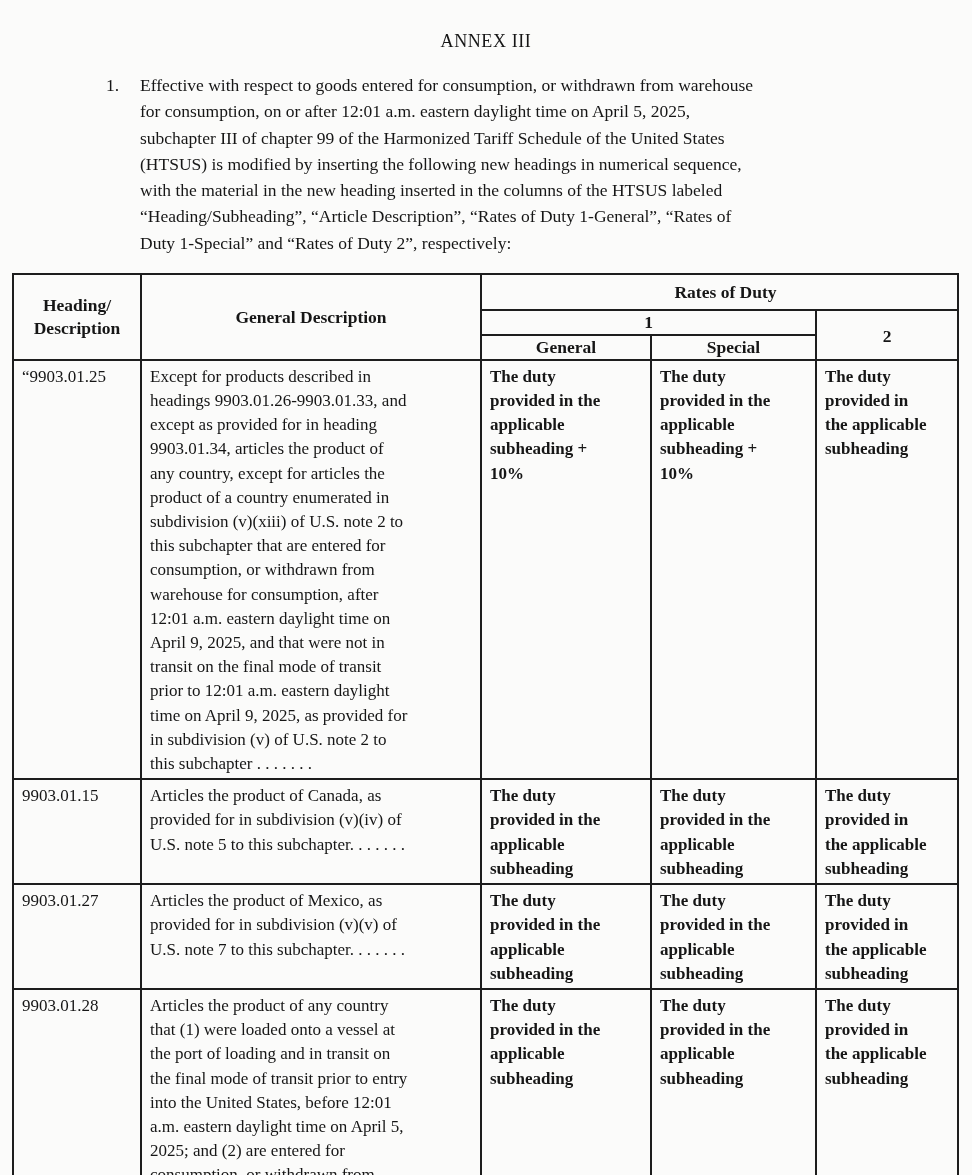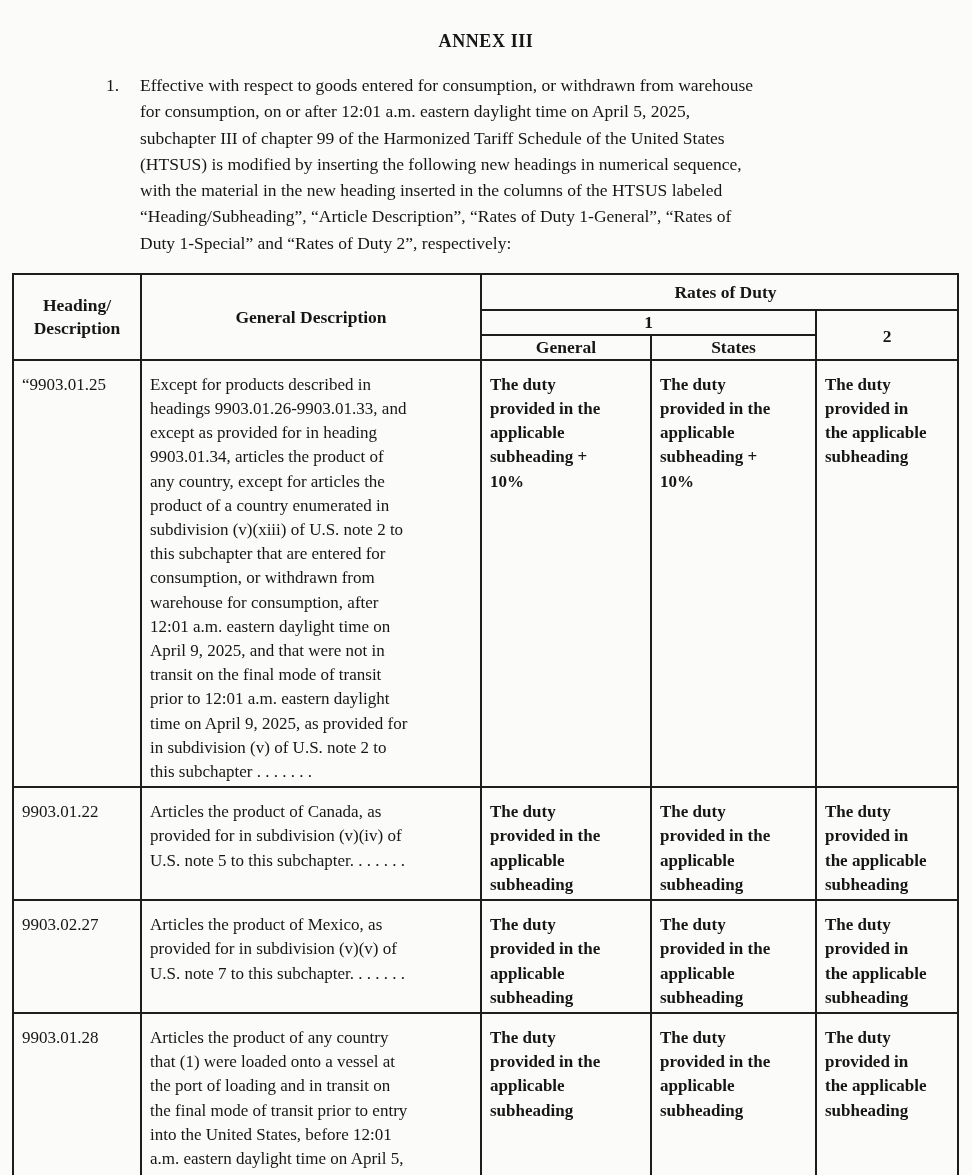--- a/index.html
+++ b/index.html
@@ -9,21 +9,21 @@
     font-family: "Liberation Serif", "DejaVu Serif", serif;
     color: #161616;
   }
   body { height: 1175px; overflow: hidden; }
   .page { width: 972px; height: 1175px; position: relative; }
 
   .title {
     text-align: center;
     padding-top: 31px;
     font-size: 18px;
-    font-weight: bold;
+    font-weight: normal;
     letter-spacing: 0.6px;
   }
 
   .intro {
     display: flex;
     margin: 20px 0 0 106px;
     width: 790px;
     font-size: 17.5px;
     line-height: 26.3px;
   }
@@ -50,21 +50,21 @@
   }
   th.rates-span { height: 36px; padding-left: 12px; }
   th.one-span   { height: 25px; }
   th.gen-spec   { height: 23px; font-size: 17px; margin-left: 37px; }
   th.col2-span  { vertical-align: top; padding-top: 2px; }
 
   .tariff tbody td {
     vertical-align: top;
     font-size: 17px;
     line-height: 24.2px;
-    padding: 12px 6px 2px 8px;
+    padding: 4px 6px 2px 8px;
   }
   td.cell-heading { padding-left: 8px; }
   td.cell-desc    { padding-left: 9px; padding-right: 4px; margin-top: 28px; }
   td.cell-rate    { padding-left: 10px; padding-right: 4px; font-weight: bold; }
 </style>
 </head>
 <body>
 
 <div class="page">
 
@@ -95,21 +95,21 @@
 Description</th>
         <th rowspan="3">General Description</th>
         <th colspan="3" class="rates-span">Rates of Duty</th>
       </tr>
       <tr>
         <th colspan="2" class="one-span">1</th>
         <th rowspan="2" class="col2-span">2</th>
       </tr>
       <tr>
         <th class="gen-spec">General</th>
-        <th class="gen-spec">States</th>
+        <th class="gen-spec">Special</th>
       </tr>
     </thead>
     <tbody>
       <tr style="height:416px">
         <td class="cell-heading">“9903.01.25</td>
         <td class="cell-desc pre">Except for products described in
 headings 9903.01.26-9903.01.33, and
 except as provided for in heading
 9903.01.34, articles the product of
 any country, except for articles the
@@ -134,39 +134,39 @@
 provided in the
 applicable
 subheading +
 10%</td>
         <td class="cell-rate pre">The duty
 provided in
 the applicable
 subheading</td>
       </tr>
       <tr style="height:98px">
-        <td class="cell-heading">9903.01.22</td>
+        <td class="cell-heading">9903.01.15</td>
         <td class="cell-desc pre">Articles the product of Canada, as
 provided for in subdivision (v)(iv) of
 U.S. note 5 to this subchapter. . . . . . .</td>
         <td class="cell-rate pre">The duty
 provided in the
 applicable
 subheading</td>
         <td class="cell-rate pre">The duty
 provided in the
 applicable
 subheading</td>
         <td class="cell-rate pre">The duty
 provided in
 the applicable
 subheading</td>
       </tr>
       <tr style="height:98px">
-        <td class="cell-heading">9903.02.27</td>
+        <td class="cell-heading">9903.01.27</td>
         <td class="cell-desc pre">Articles the product of Mexico, as
 provided for in subdivision (v)(v) of
 U.S. note 7 to this subchapter. . . . . . .</td>
         <td class="cell-rate pre">The duty
 provided in the
 applicable
 subheading</td>
         <td class="cell-rate pre">The duty
 provided in the
 applicable

